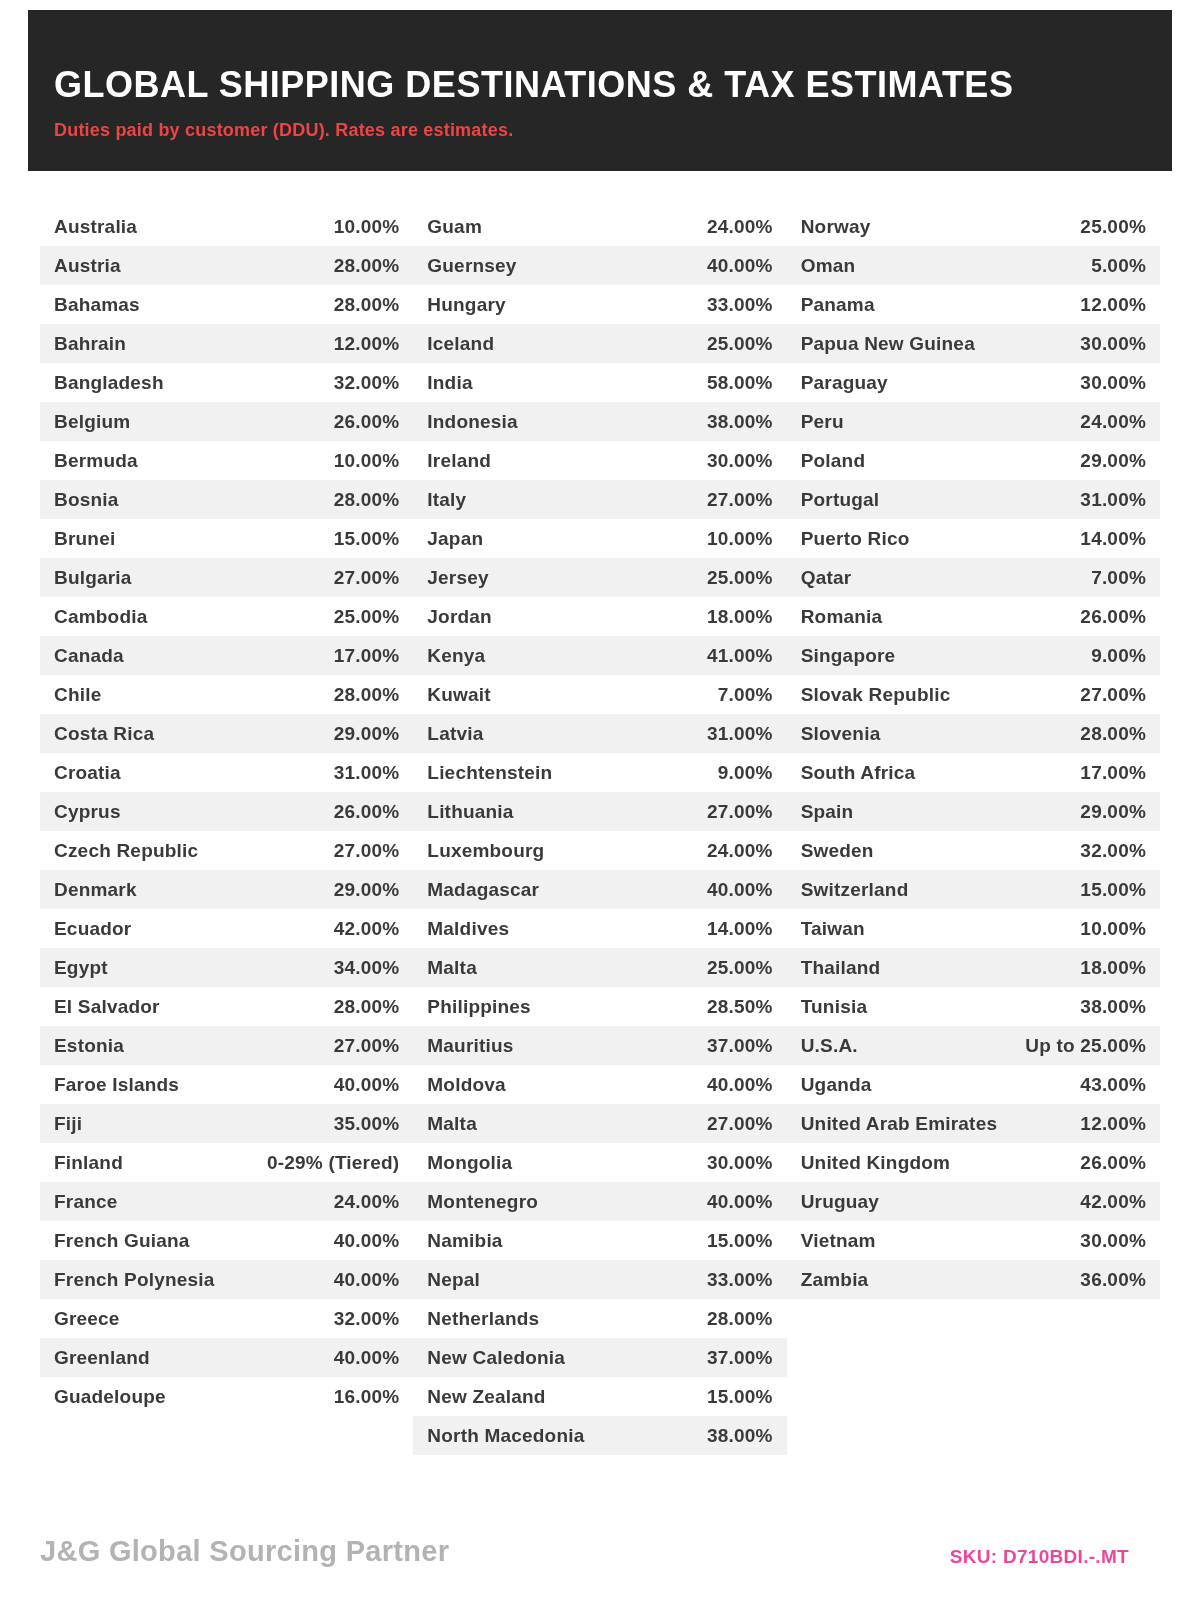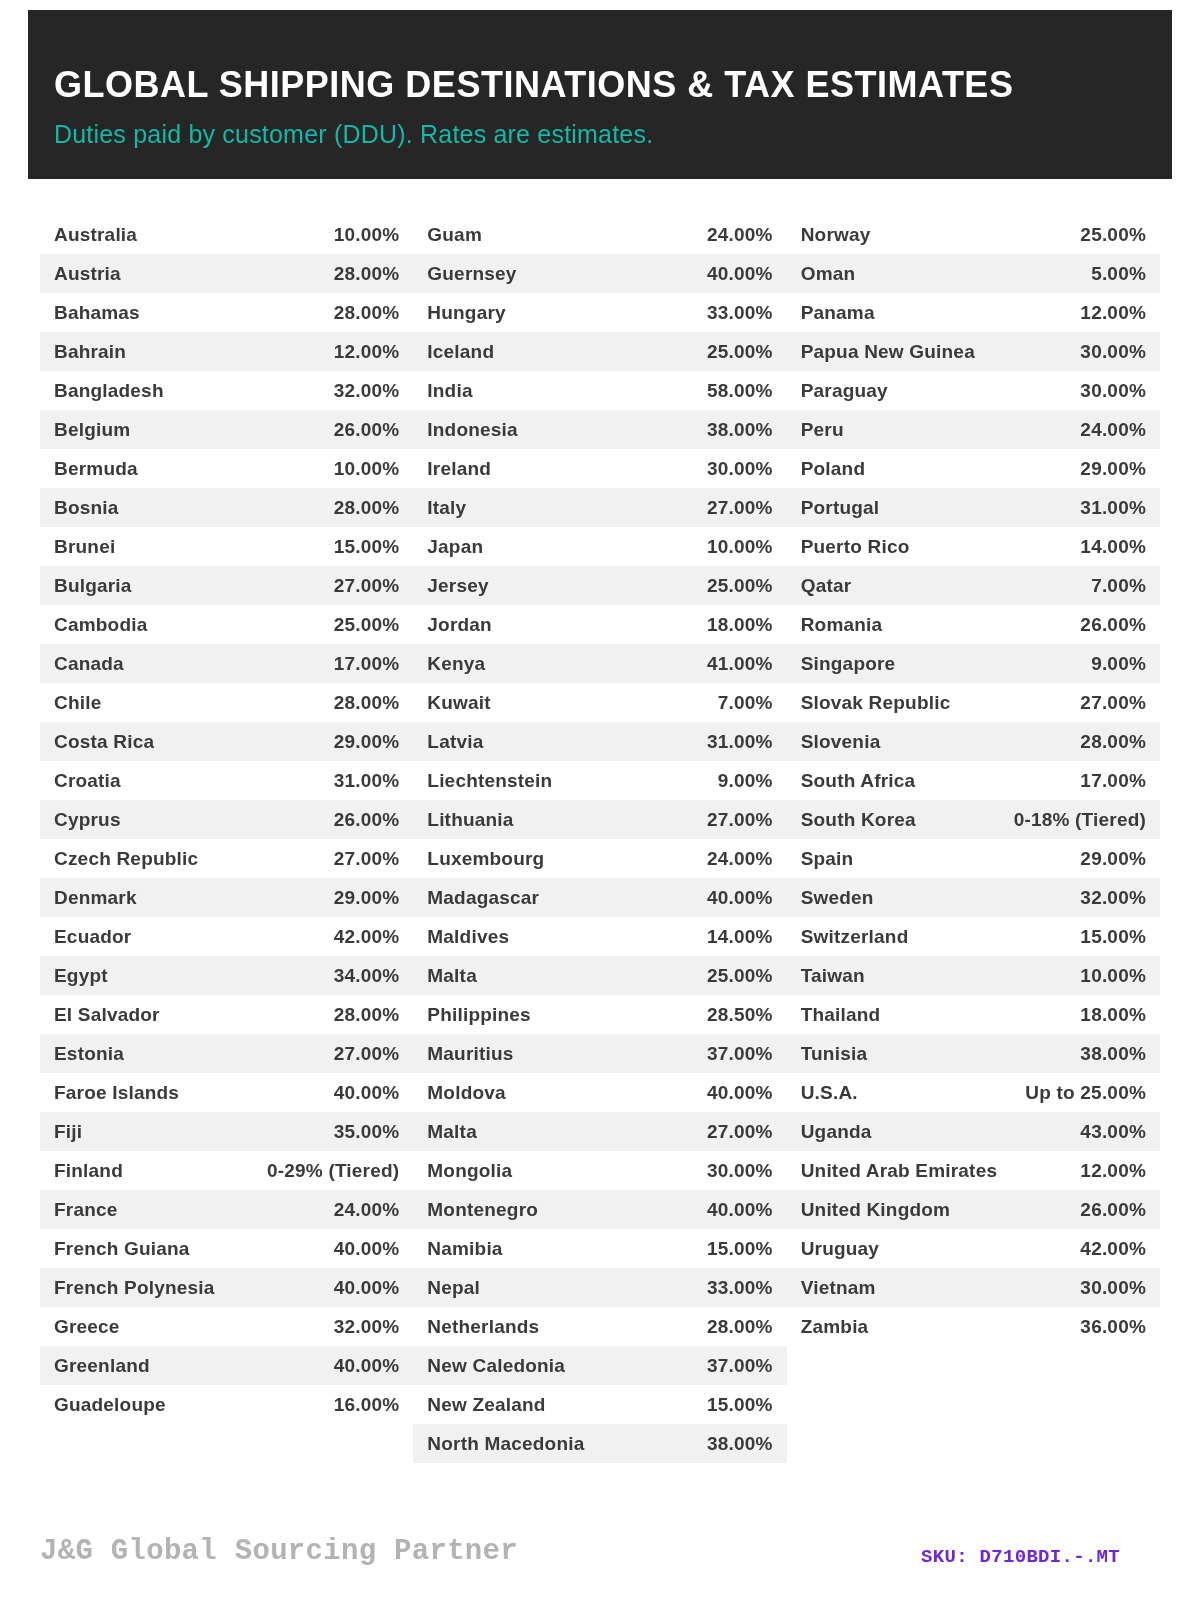--- a/index.html
+++ b/index.html
@@ -23,23 +23,23 @@
   }
   .header .title {
     color: #ffffff;
     font-size: 36px;
     font-weight: bold;
     letter-spacing: 0.5px;
     white-space: nowrap;
   }
   .header .subtitle {
     margin-top: 14px;
-    color: #14b8a6;
-    font-size: 25px;
-    font-weight: normal;
+    color: #ef4444;
+    font-size: 18px;
+    font-weight: bold;
     letter-spacing: 0.2px;
   }
   .table-wrap {
     margin: 36px 40px 0 40px;
     display: grid;
     grid-template-columns: repeat(3, 1fr);
     align-items: start;
   }
   .col { display: block; }
   .row {
@@ -62,35 +62,34 @@
     font-size: 19px;
     font-weight: bold;
     color: #3a3a3a;
     letter-spacing: 0.2px;
     white-space: nowrap;
     text-align: right;
   }
   .footer {
     position: absolute;
     left: 40px;
-    right: 80px;
+    right: 71px;
     bottom: 42px;
     display: flex;
     justify-content: space-between;
     align-items: flex-end;
-    font-family: Liberation Mono, monospace;
   }
   .footer .brand {
     color: #b3b3b3;
     font-size: 29px;
     font-weight: bold;
     letter-spacing: 0.3px;
   }
   .footer .sku {
-    color: #6d28d9;
+    color: #ec4899;
     font-size: 19px;
     font-weight: bold;
     letter-spacing: 0.3px;
     margin-top: 8px;
   }
 </style>
 </head>
 <body>
 
 <div class="page">
@@ -412,24 +411,20 @@
         </div>
         <div class="row">
           <span class="country">Slovenia</span>
           <span class="rate">28.00%</span>
         </div>
         <div class="row">
           <span class="country">South Africa</span>
           <span class="rate">17.00%</span>
         </div>
         <div class="row">
-          <span class="country">South Korea</span>
-          <span class="rate">0-18% (Tiered)</span>
-        </div>
-        <div class="row">
           <span class="country">Spain</span>
           <span class="rate">29.00%</span>
         </div>
         <div class="row">
           <span class="country">Sweden</span>
           <span class="rate">32.00%</span>
         </div>
         <div class="row">
           <span class="country">Switzerland</span>
           <span class="rate">15.00%</span>

